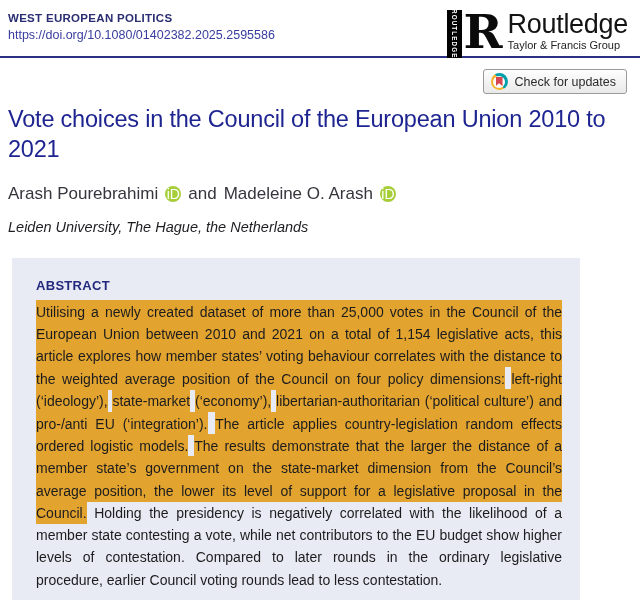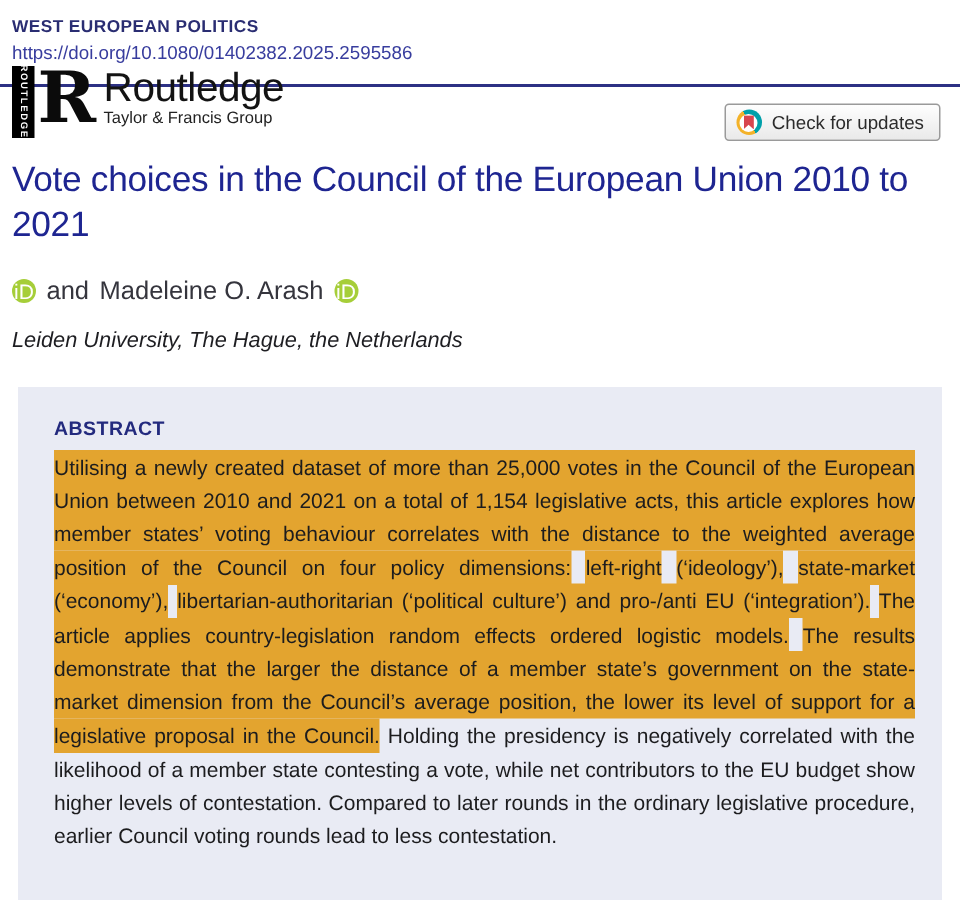--- a/index.html
+++ b/index.html
@@ -18,21 +18,21 @@
     --cm-red:#d8464f;
   }
   *{box-sizing:border-box;}
   html,body{margin:0;padding:0;}
   body{
     width:640px;height:612px;overflow:hidden;background:#fff;
     font-family:"Liberation Sans",sans-serif;
   }
   .header-row{
     display:flex;justify-content:space-between;align-items:flex-start;
-    padding:8px 12px 0 8px;height:56px;flex-direction:column;
+    padding:8px 12px 0 8px;height:56px;
   }
   .journal-name{
     font-size:11.5px;font-weight:bold;color:var(--journal);
     letter-spacing:.3px;margin-top:4px;
   }
   .doi-link{
     display:block;font-size:12.5px;color:var(--doi);text-decoration:none;
     margin-top:4px;cursor:pointer;
   }
   .logo{display:flex;align-items:flex-start;margin-top:2px;}
@@ -77,21 +77,21 @@
     display:flex;align-items:center;gap:7px;
   }
   .orcid{
     width:16px;height:16px;border-radius:50%;background:var(--orcid);
     display:inline-flex;align-items:center;justify-content:center;
     cursor:pointer;flex:0 0 16px;
   }
   .orcid-id{font-size:14px;font-weight:normal;color:#fff;line-height:1;}
   .affiliation{margin:15px 8px 0 8px;font-size:14.5px;color:#1e1e22;font-style:italic;}
   .abstract-box{
-    margin:23px 12px 0 12px;width:616px;height:342px;
+    margin:23px 12px 0 12px;width:568px;height:342px;
     background:var(--abstract-bg);
     padding:20px 18px 0 24px;overflow:hidden;
   }
   .abstract-heading{
     font-size:13px;font-weight:bold;color:var(--heading);
     letter-spacing:.3px;margin-bottom:7px;
   }
   .abstract-body{
     margin:0;font-size:14px;line-height:22.4px;color:var(--text-dark);
     text-align:justify;
@@ -123,20 +123,21 @@
     <span class="cm-icon">
         <span class="cm-bookmark"></span>
       </span>
     <span>Check for updates</span>
   </button>
 </div>
 
 <h1 class="title">Vote choices in the Council of the European Union 2010 to 2021</h1>
 
 <div class="byline">
+  <span>Arash Pourebrahimi</span>
   <span class="orcid">
       <span class="orcid-id">iD</span>
     </span>
   <span>and</span>
   <span>Madeleine O. Arash</span>
   <span class="orcid">
       <span class="orcid-id">iD</span>
     </span>
 </div>
 

